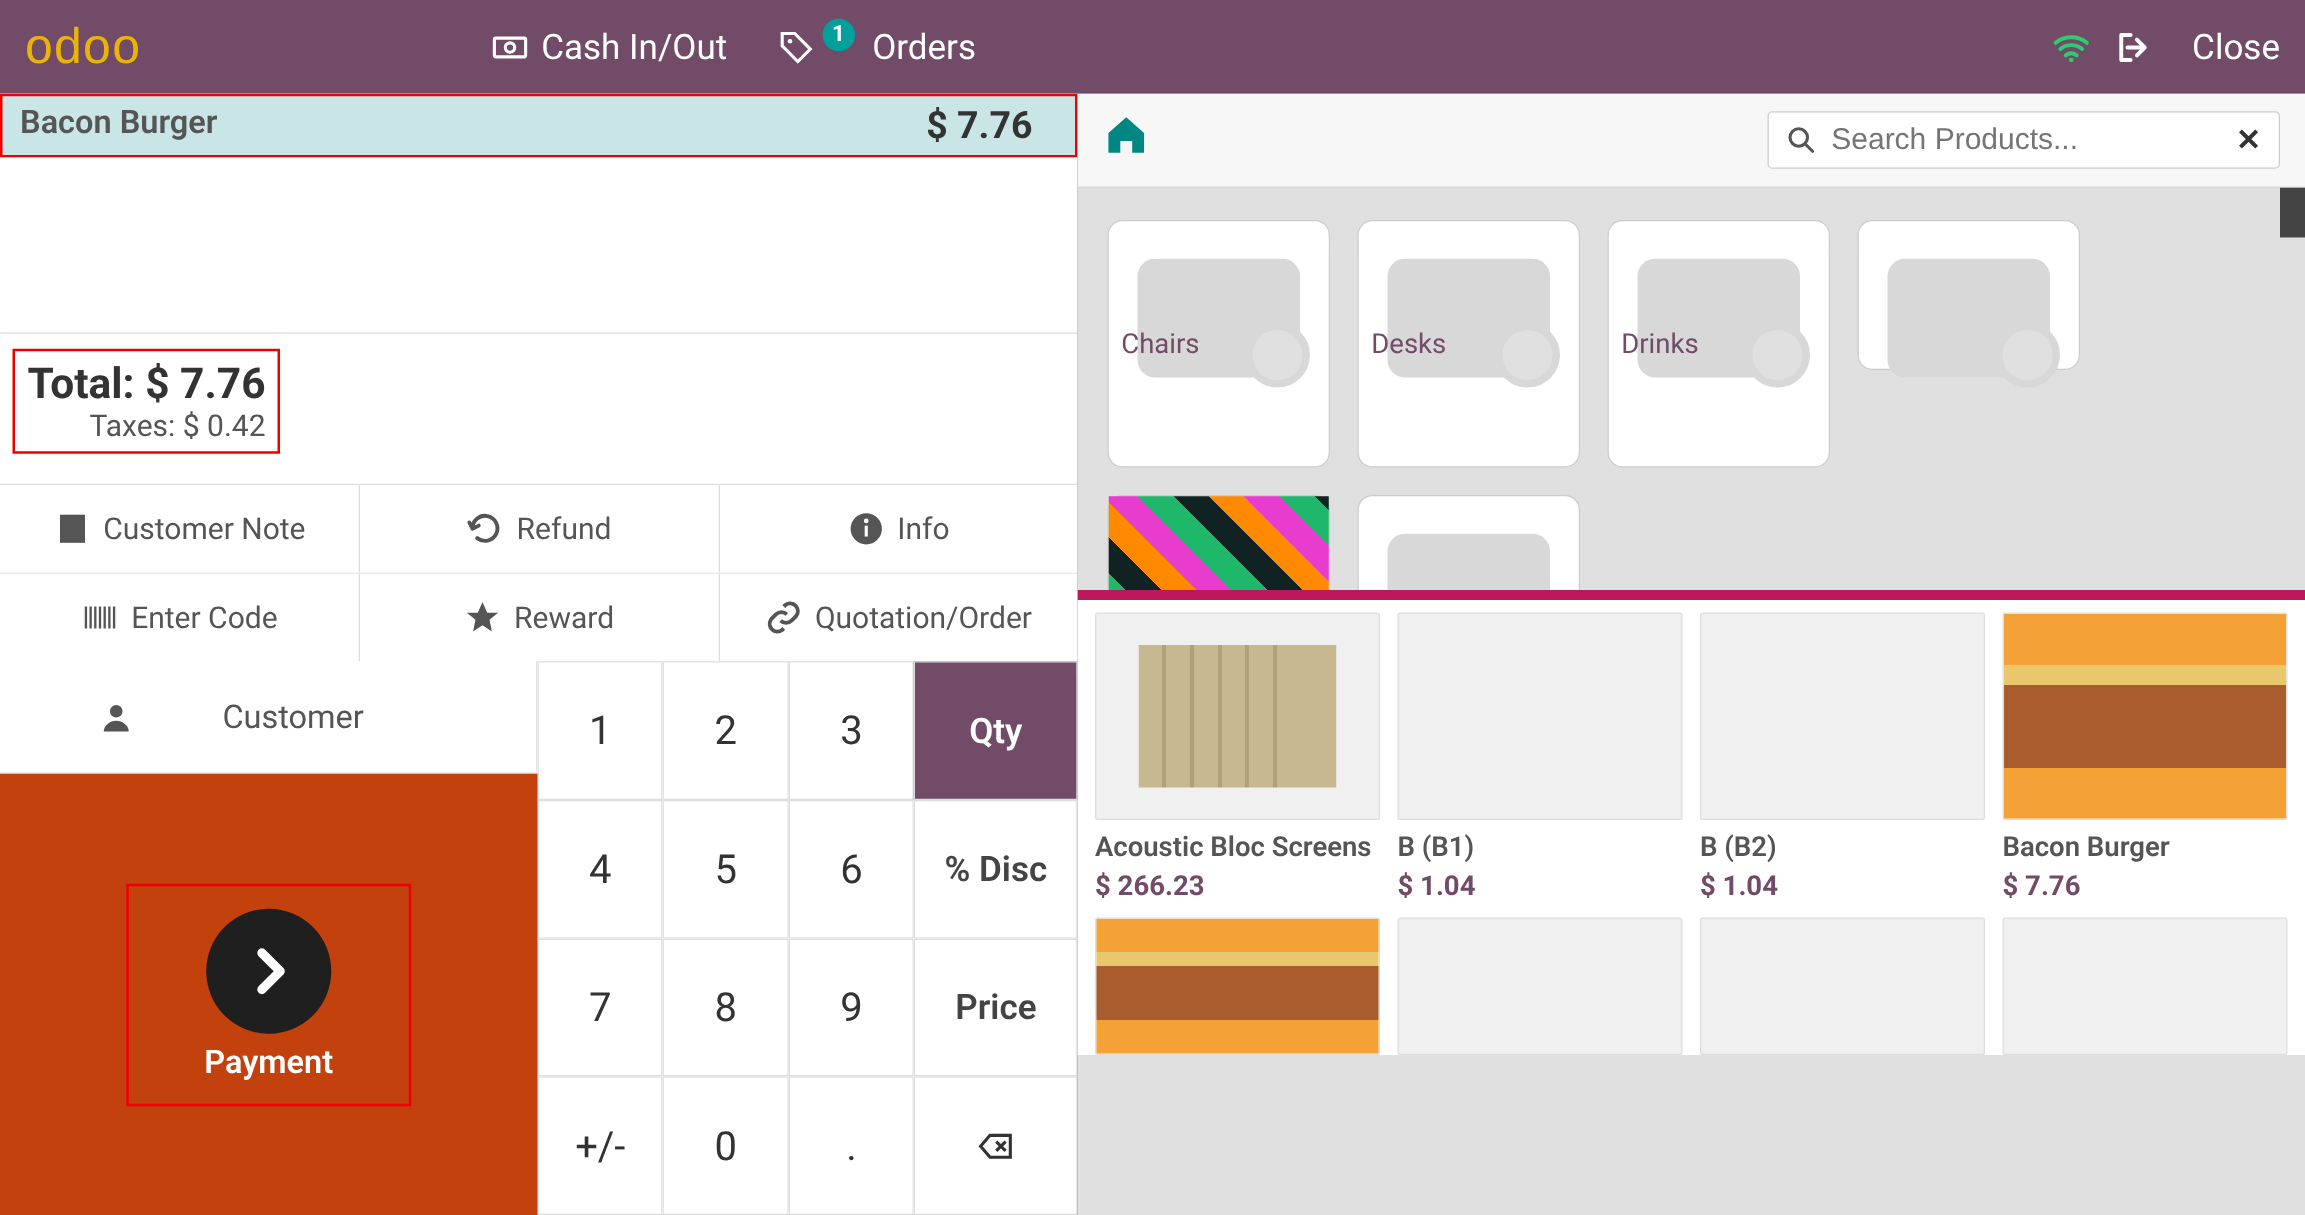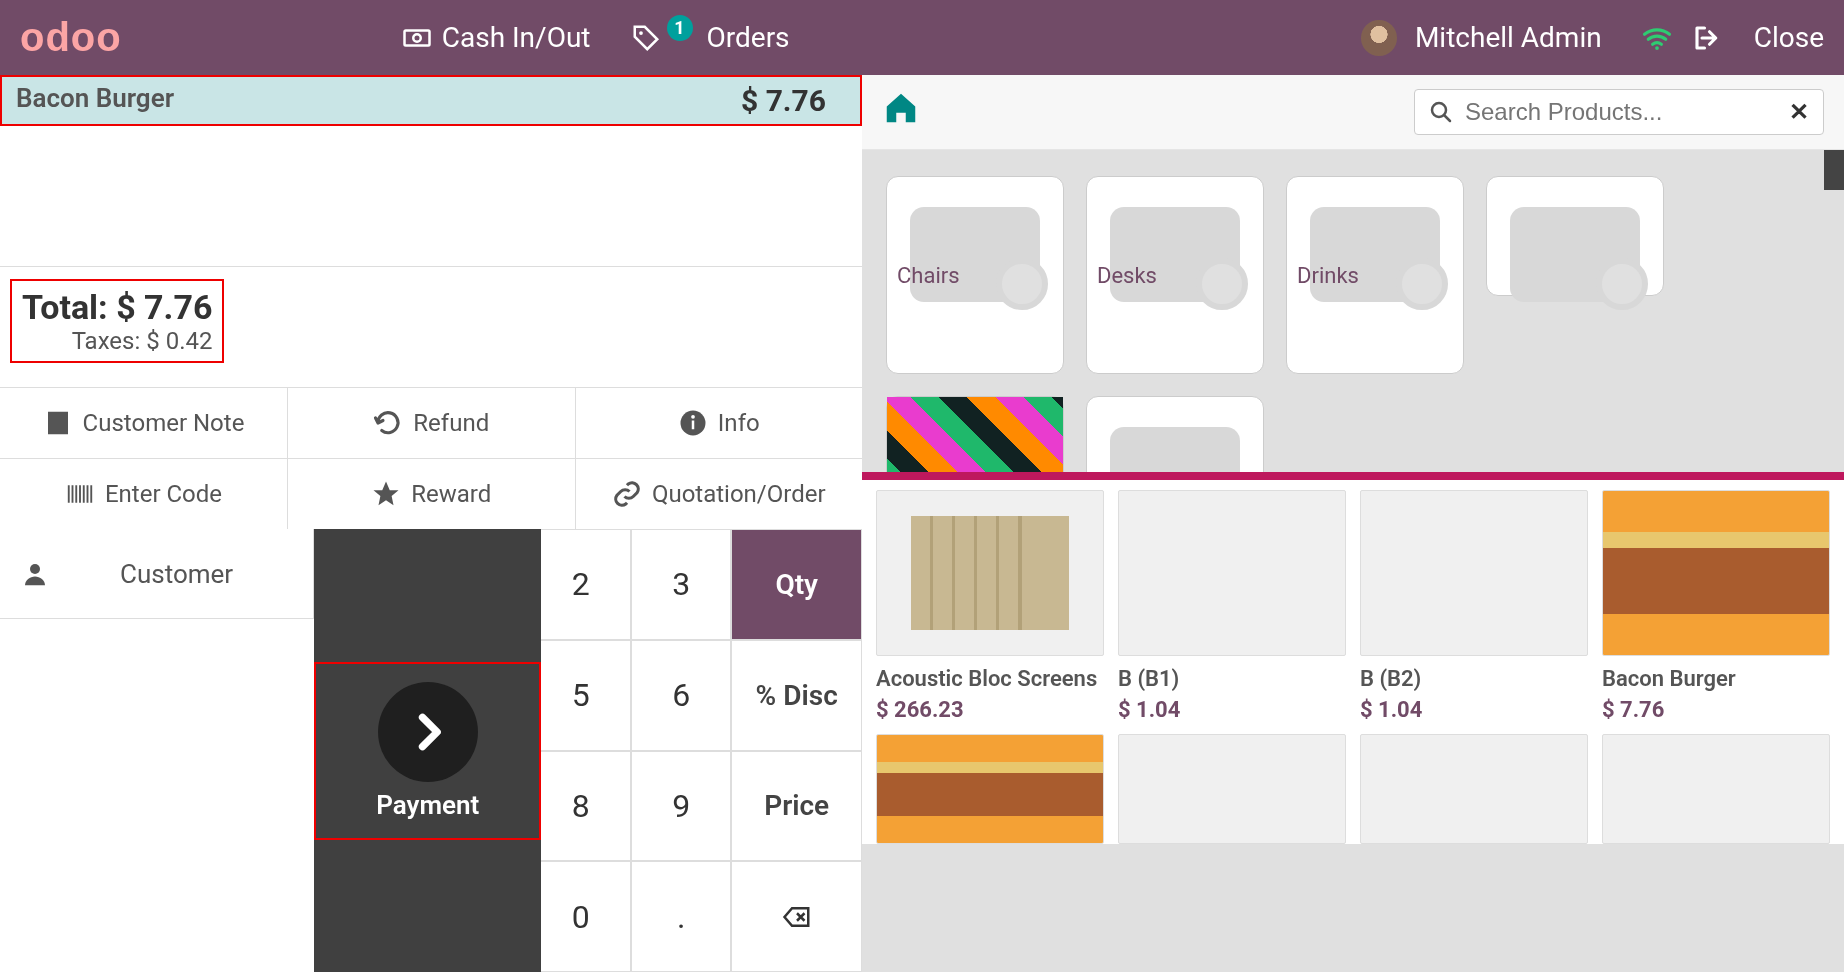--- a/index.html
+++ b/index.html
@@ -1,18 +1,18 @@
 <!DOCTYPE html>
 <html><head>
 <meta charset="utf-8">
 <style>
 * { box-sizing: border-box; margin: 0; padding: 0; }
 body { font-family: -apple-system, BlinkMacSystemFont, "Segoe UI", Roboto, sans-serif; background: #f5f5f5; width: 1844px; height: 972px; overflow: hidden; }
 .topbar { height: 75px; background: #714b67; display: flex; align-items: center; color: #fff; padding: 0 20px; }
-.logo { font-size: 40px; font-weight: 700; letter-spacing: 1px; color: #fca5a5; margin-right: 280px; font-family: Verdana, sans-serif; text-align: right; }
+.logo { font-size: 40px; font-weight: 400; letter-spacing: 1px; color: #eab308; margin-right: 280px; font-family: Verdana, sans-serif; text-align: right; }
 .top-btn { display: flex; align-items: center; font-size: 28px; color: #fff; margin-right: 40px; cursor: pointer; gap: 10px; }
 .badge { background: #00a09d; color: #fff; border-radius: 50%; width: 26px; height: 26px; display: inline-flex; align-items: center; justify-content: center; font-size: 18px; position: relative; top: -10px; left: -4px; font-weight: 700;}
 .spacer { flex: 1; }
 .avatar { width: 36px; height: 36px; border-radius: 50%; background: #d0d0d0; display: inline-block; margin-right: 8px; background: radial-gradient(circle at 50% 40%, #e0c0a0 30%, #806050 31%); }
 .main { display: flex; height: calc(100% - 75px); }
 .left { width: 862px; display: flex; flex-direction: column; background: #fff; }
 .orderline { background: #c9e5e6; border: 2px solid #e00; padding: 6px 14px; display: flex; align-items: flex-start; justify-content: space-between; }
 .orderline-left .name { font-size: 26px; color: #555; font-weight: 600; }
 .orderline-left .sub { font-size: 26px; color: #666; padding-left: 12px; }
 .orderline-left .sub .qty { font-weight: 700; color: #333; }
@@ -20,24 +20,24 @@
 .gap1 { flex: 0 0 140px; background: #fff; }
 .totals-wrap { border-top: 1px solid #ddd; border-bottom: 1px solid #ddd; padding: 12px 10px 24px 10px; display: flex; justify-content: flex-start; }
 .totals { border: 2px solid #e00; padding: 6px 10px; text-align: right; }
 .totals .grand { font-size: 34px; font-weight: 700; color: #333; }
 .totals .taxes { font-size: 24px; color: #555; }
 .actionrow { display: flex; border-bottom: 1px solid #ddd; }
 .actionbtn { flex: 1; text-align: center; padding: 20px 6px; font-size: 24px; color: #555; display: flex; align-items: center; justify-content: center; gap: 10px; border-right: 1px solid #ddd; cursor: pointer; background: #fff;}
 .actionbtn:last-child { border-right: none; }
 .actionbtn.first { flex: 0 0 288px; }
 .bottom { display: flex; flex: 1; }
-.bottom-left { width: 430px; display: flex; }
+.bottom-left { width: 430px; display: flex; flex-direction: column; }
 .customer-row { height: 90px; display: flex; align-items: center; justify-content: center; font-size: 26px; color: #555; gap: 20px; border-bottom: 1px solid #ddd; border-right: 1px solid #ddd; background:#fff; cursor:pointer;}
 .customer-row .usericon { margin-left: 20px; margin-right: 50px; }
-.payment { flex: 1; background: #404040; display: flex; align-items: center; justify-content: center; position: relative; cursor:pointer;}
+.payment { flex: 1; background: #c2410c; display: flex; align-items: center; justify-content: center; position: relative; cursor:pointer;}
 .payment-inner { border: 2px solid #e00; padding: 18px 60px 18px 60px; display: flex; flex-direction: column; align-items: center; gap: 8px; }
 .payment-circle { width: 100px; height: 100px; border-radius: 50%; background: #1f1f1f; display: flex; align-items: center; justify-content: center; }
 .payment-label { color: #fff; font-size: 26px; font-weight: 600; }
 .numpad { flex: 1; display: grid; grid-template-columns: 1fr 1fr 1fr 1.3fr; grid-template-rows: repeat(4, 1fr); }
 .numkey { border: 1px solid #ddd; display: flex; align-items: center; justify-content: center; font-size: 32px; color: #333; background: #fff; cursor:pointer;}
 .numkey.mode { font-size: 28px; font-weight: 600; color: #444; }
 .numkey.mode.active { background: #714b67; color: #fff; }
 .right { flex: 1; display: flex; flex-direction: column; background: #15803d; position: relative; }
 .right-top { height: 75px; background: #f7f7f7; display: flex; align-items: center; padding: 0 20px; border-bottom: 1px solid #e5e5e5; }
 .home-icon { color: #008784; font-size: 34px; cursor:pointer;}
@@ -80,24 +80,20 @@
   </div>
   <div class="top-btn">
     <svg class="icon-svg" viewBox="0 0 24 24">
         <path d="M3 3h8l10 10-8 8L3 11z" fill="none" stroke="#fff" stroke-width="2"></path>
         <circle cx="8" cy="8" r="1.5" fill="#fff"></circle>
       </svg>
     <span class="badge">1</span>
     <span>Orders</span>
   </div>
   <div class="spacer"></div>
-  <div class="top-btn">
-    <span class="avatar"></span>
-    <span>Mitchell Admin</span>
-  </div>
   <div class="top-btn" style="margin-right:20px;">
     <svg class="icon-svg" viewBox="0 0 24 24">
         <path d="M2 9a16 16 0 0 1 20 0M5 13a11 11 0 0 1 14 0M8.5 17a6 6 0 0 1 7 0" fill="none" stroke="#2ecc71" stroke-width="2.5" stroke-linecap="round"></path>
         <circle cx="12" cy="20" r="1.5" fill="#2ecc71"></circle>
       </svg>
   </div>
   <div class="top-btn" style="margin-right:0;gap:32px;">
     <svg class="icon-svg" viewBox="0 0 24 24">
         <path d="M10 4H4v16h6M14 7l5 5-5 5M19 12H8" fill="none" stroke="#fff" stroke-width="2.5" stroke-linecap="round" stroke-linejoin="round"></path>
       </svg>

